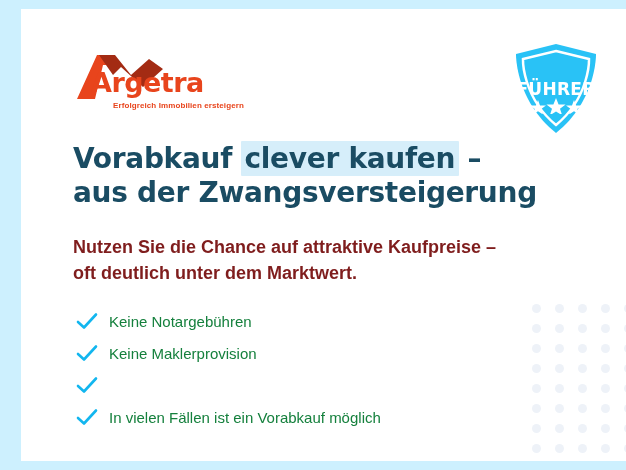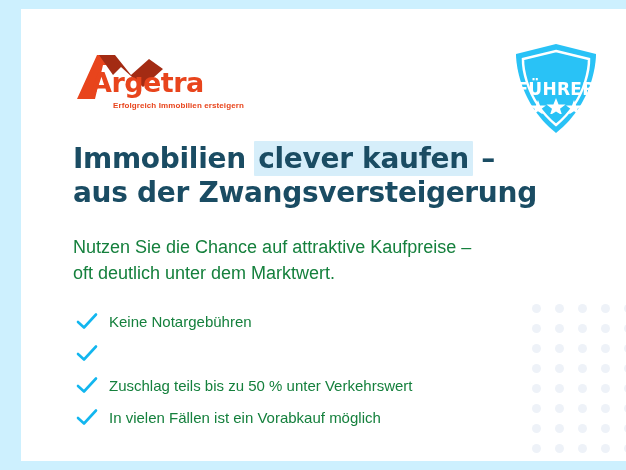--- a/index.html
+++ b/index.html
@@ -155,22 +155,22 @@
   }
 
   
   .sub {
     position: absolute;
     left: 52px;
     top: 225px;
     width: 470px;
     font-family: "Liberation Sans", sans-serif;
     font-size: 18px;
-    font-weight: normal;
-    color: #15803d;
+    font-weight: bold;
+    color: #7f1d1d;
     line-height: 26px;
   }
   .sub .sub-line {
     display: block;
   }
 
   
   .bullets {
     position: absolute;
     left: 54px;
@@ -265,46 +265,46 @@
       <div class="badge-stars">
         <svg width="56" height="16" viewBox="0 0 56 16" xmlns="http://www.w3.org/2000/svg">
           <polygon fill="#ffffff" points="10,2 12,7.6 18,7.6 13.2,11 15,16.5 10,13.2 5,16.5 6.8,11 2,7.6 8,7.6"></polygon>
           <polygon fill="#ffffff" points="28,0 30.6,6.6 37.6,6.6 32,10.8 34.2,17.4 28,13.4 21.8,17.4 24,10.8 18.4,6.6 25.4,6.6"></polygon>
           <polygon fill="#ffffff" points="46,2 48,7.6 54,7.6 49.2,11 51,16.5 46,13.2 41,16.5 42.8,11 38,7.6 44,7.6"></polygon>
         </svg>
       </div>
     </div>
 
     <div class="headline">
-      <span class="hl-line"><span>Immobilien </span><span class="hl-mark">clever kaufen</span><span> –</span></span>
+      <span class="hl-line"><span>Vorabkauf </span><span class="hl-mark">clever kaufen</span><span> –</span></span>
       <span class="hl-line">aus der Zwangsversteigerung</span>
     </div>
 
     <div class="sub">
       <span class="sub-line">Nutzen Sie die Chance auf attraktive Kaufpreise –</span>
       <span class="sub-line">oft deutlich unter dem Marktwert.</span>
     </div>
 
     <div class="bullets">
       <div class="bullet">
         <svg class="check" viewBox="0 0 24 20" xmlns="http://www.w3.org/2000/svg">
           <polyline points="3,11 9,16.5 21,3.5" fill="none" stroke="#12b6ef" stroke-width="2.6" stroke-linecap="round" stroke-linejoin="round"></polyline>
         </svg>
         <span class="btext">Keine Notargebühren</span>
       </div>
       <div class="bullet">
         <svg class="check" viewBox="0 0 24 20" xmlns="http://www.w3.org/2000/svg">
           <polyline points="3,11 9,16.5 21,3.5" fill="none" stroke="#12b6ef" stroke-width="2.6" stroke-linecap="round" stroke-linejoin="round"></polyline>
         </svg>
+        <span class="btext">Keine Maklerprovision</span>
       </div>
       <div class="bullet">
         <svg class="check" viewBox="0 0 24 20" xmlns="http://www.w3.org/2000/svg">
           <polyline points="3,11 9,16.5 21,3.5" fill="none" stroke="#12b6ef" stroke-width="2.6" stroke-linecap="round" stroke-linejoin="round"></polyline>
         </svg>
-        <span class="btext">Zuschlag teils bis zu 50 % unter Verkehrswert</span>
       </div>
       <div class="bullet">
         <svg class="check" viewBox="0 0 24 20" xmlns="http://www.w3.org/2000/svg">
           <polyline points="3,11 9,16.5 21,3.5" fill="none" stroke="#12b6ef" stroke-width="2.6" stroke-linecap="round" stroke-linejoin="round"></polyline>
         </svg>
         <span class="btext">In vielen Fällen ist ein Vorabkauf möglich</span>
       </div>
     </div>
 
   </div>

